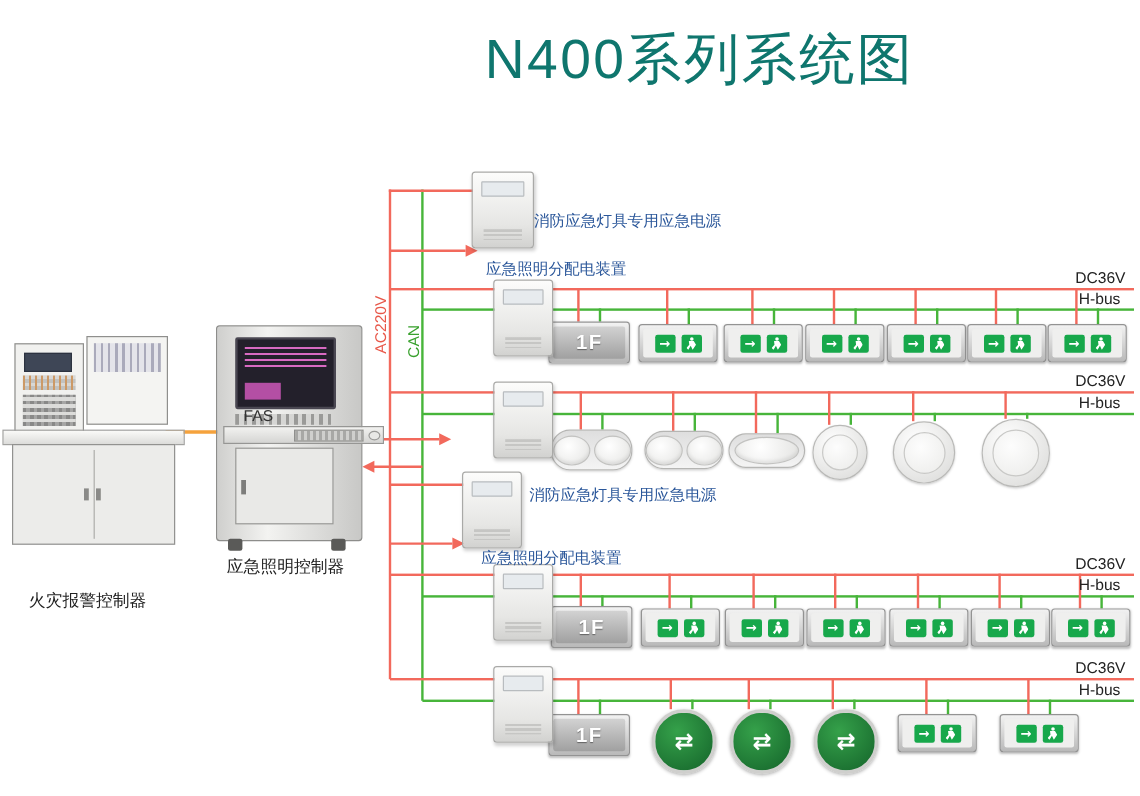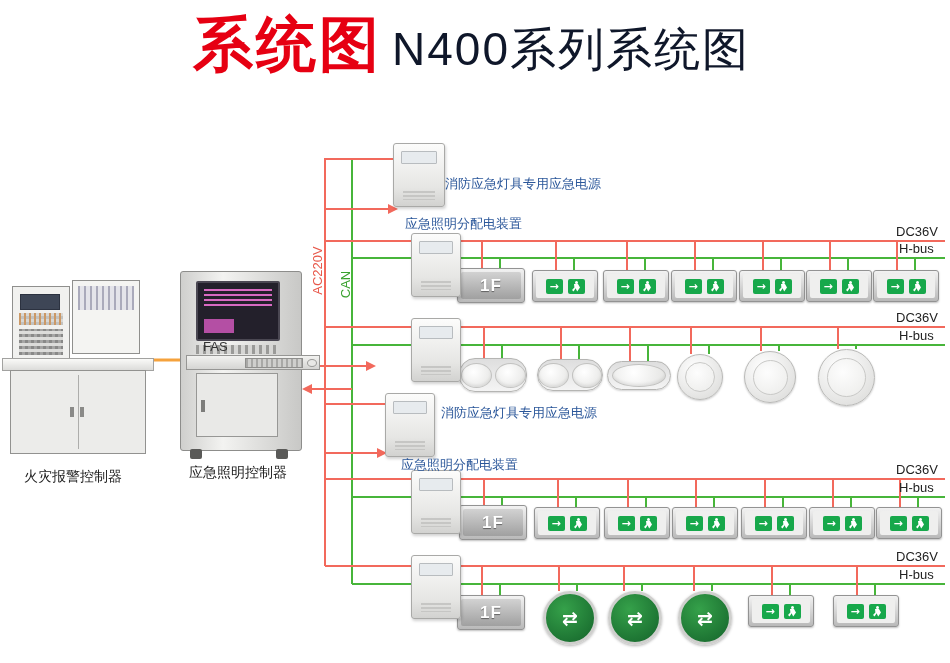--- a/index.html
+++ b/index.html
@@ -1,18 +1,18 @@
 <!DOCTYPE html>
 <html><head>
 <meta charset="utf-8">
 <style>
 html,body{margin:0;padding:0;background:#fff}
 #stage{position:relative;width:950px;height:663px;background:#fff;font-family:"Liberation Sans",sans-serif;overflow:hidden}
 #title{position:absolute;left:193px;top:12px;font-size:60px;font-weight:bold;color:#e60012;letter-spacing:3px;line-height:1.1;z-index:6}
-#subtitle{position:absolute;left:392px;top:24px;font-size:46px;color:#0f172a;letter-spacing:2px;line-height:1.1;z-index:6}
+#subtitle{position:absolute;left:404px;top:24px;font-size:46px;color:#0f766e;letter-spacing:2px;line-height:1.1;z-index:6}
 .en-line{position:absolute;left:0;width:950px;text-align:center;color:#d4d4d4;font-size:11px;letter-spacing:1.6px;z-index:6}
 #en1{top:94px}
 #en2{top:113px}
 .hline{position:absolute;height:2px}
 .vline{position:absolute;width:2px}
 .red{background:#f2695c}
 .green{background:#47b53a}
 .bus-label{position:absolute;font-size:13px;color:#222;white-space:nowrap;z-index:6}
 .rot{transform:rotate(-90deg);transform-origin:center;position:absolute;font-size:13px;white-space:nowrap;z-index:6;text-align:center}
 #ac220v-label{left:287px;top:263px;width:60px;color:#e8584a}
@@ -63,21 +63,20 @@
 #tower .t-door::before{content:"";position:absolute;left:4px;top:26px;width:4px;height:12px;background:#7d7d7b}
 #tower .t-wheels{position:absolute;left:18px;top:184px;width:100px;height:10px}
 #tower .t-wheels::before{content:"";position:absolute;left:0;width:12px;height:10px;background:#5a5a58;border-radius:2px;box-shadow:86px 0 0 #5a5a58}
 #wiring{position:absolute;left:0;top:0;z-index:1}
 #rows-layer{position:absolute;left:0;top:0;width:950px;height:663px;z-index:2}
 </style>
 </head>
 <body>
 
 <div id="stage">
-  <div id="title">系统图</div>
   <div id="subtitle">N400系列系统图</div>
 
   <svg id="wiring" width="950" height="663">
     <line x1="325" y1="158" x2="325" y2="566" stroke="#f2695c" stroke-width="2"></line>
     <line x1="352" y1="158" x2="352" y2="584" stroke="#47b53a" stroke-width="2"></line>
     <line x1="324" y1="159" x2="400" y2="159" stroke="#f2695c" stroke-width="2"></line>
     <line x1="325" y1="209" x2="388" y2="209" stroke="#f2695c" stroke-width="2"></line>
     <polygon points="388,204 398,209 388,214" fill="#f2695c"></polygon>
     <line x1="138" y1="360" x2="183" y2="360" stroke="#f5a23c" stroke-width="3"></line>
     <line x1="320" y1="366" x2="366" y2="366" stroke="#f2695c" stroke-width="2"></line>
@@ -340,15 +339,15 @@
   <div class="unit-box" style="left:411px;top:470px;width:48px;height:62px"></div>
   <div class="unit-box" style="left:411px;top:555px;width:48px;height:62px"></div>
 
   <div id="fas-label">FAS</div>
   <div id="ac220v-label" class="rot">AC220V</div>
   <div id="can-label" class="rot">CAN</div>
   <div class="unit-label" style="left:445px;top:175px">消防应急灯具专用应急电源</div>
   <div class="unit-label" style="left:405px;top:215px">应急照明分配电装置</div>
   <div class="unit-label" style="left:441px;top:404px">消防应急灯具专用应急电源</div>
   <div class="unit-label" style="left:401px;top:456px">应急照明分配电装置</div>
-  <div class="ctrl-label" style="left:8px;top:468px;width:130px">火灾报警控制器</div>
+  <div class="ctrl-label" style="left:8px;top:492px;width:130px">火灾报警控制器</div>
   <div class="ctrl-label" style="left:178px;top:464px;width:120px">应急照明控制器</div>
 </div>
 
 </body></html>

